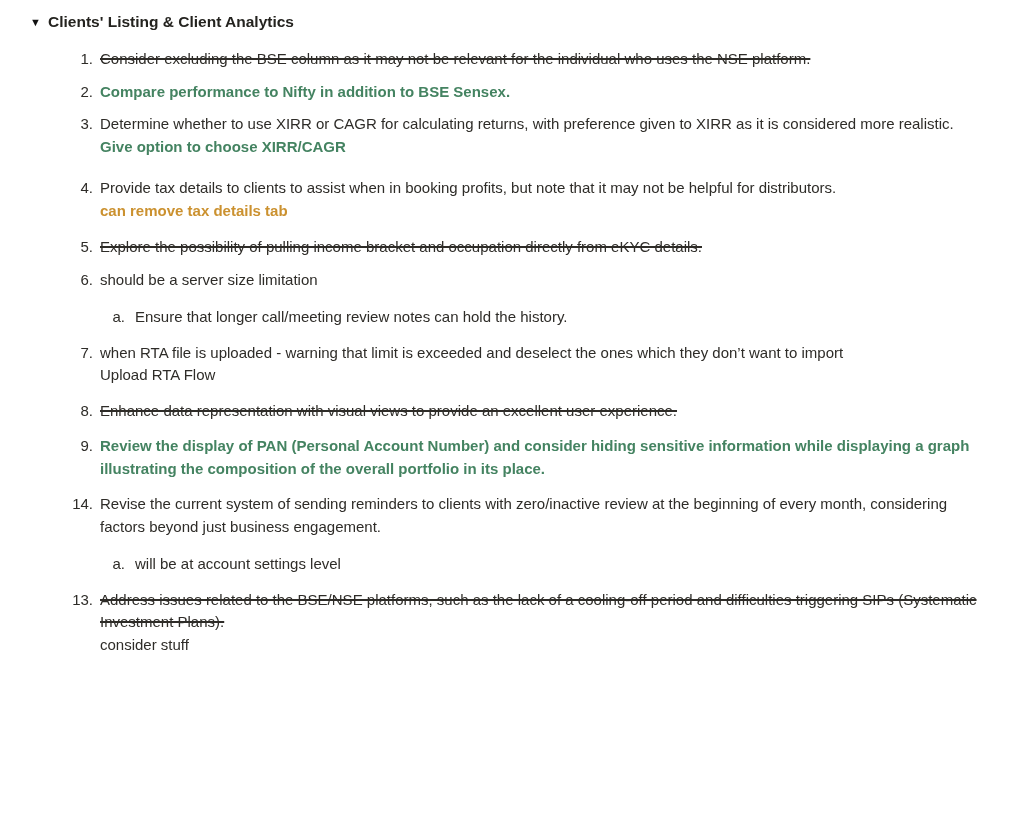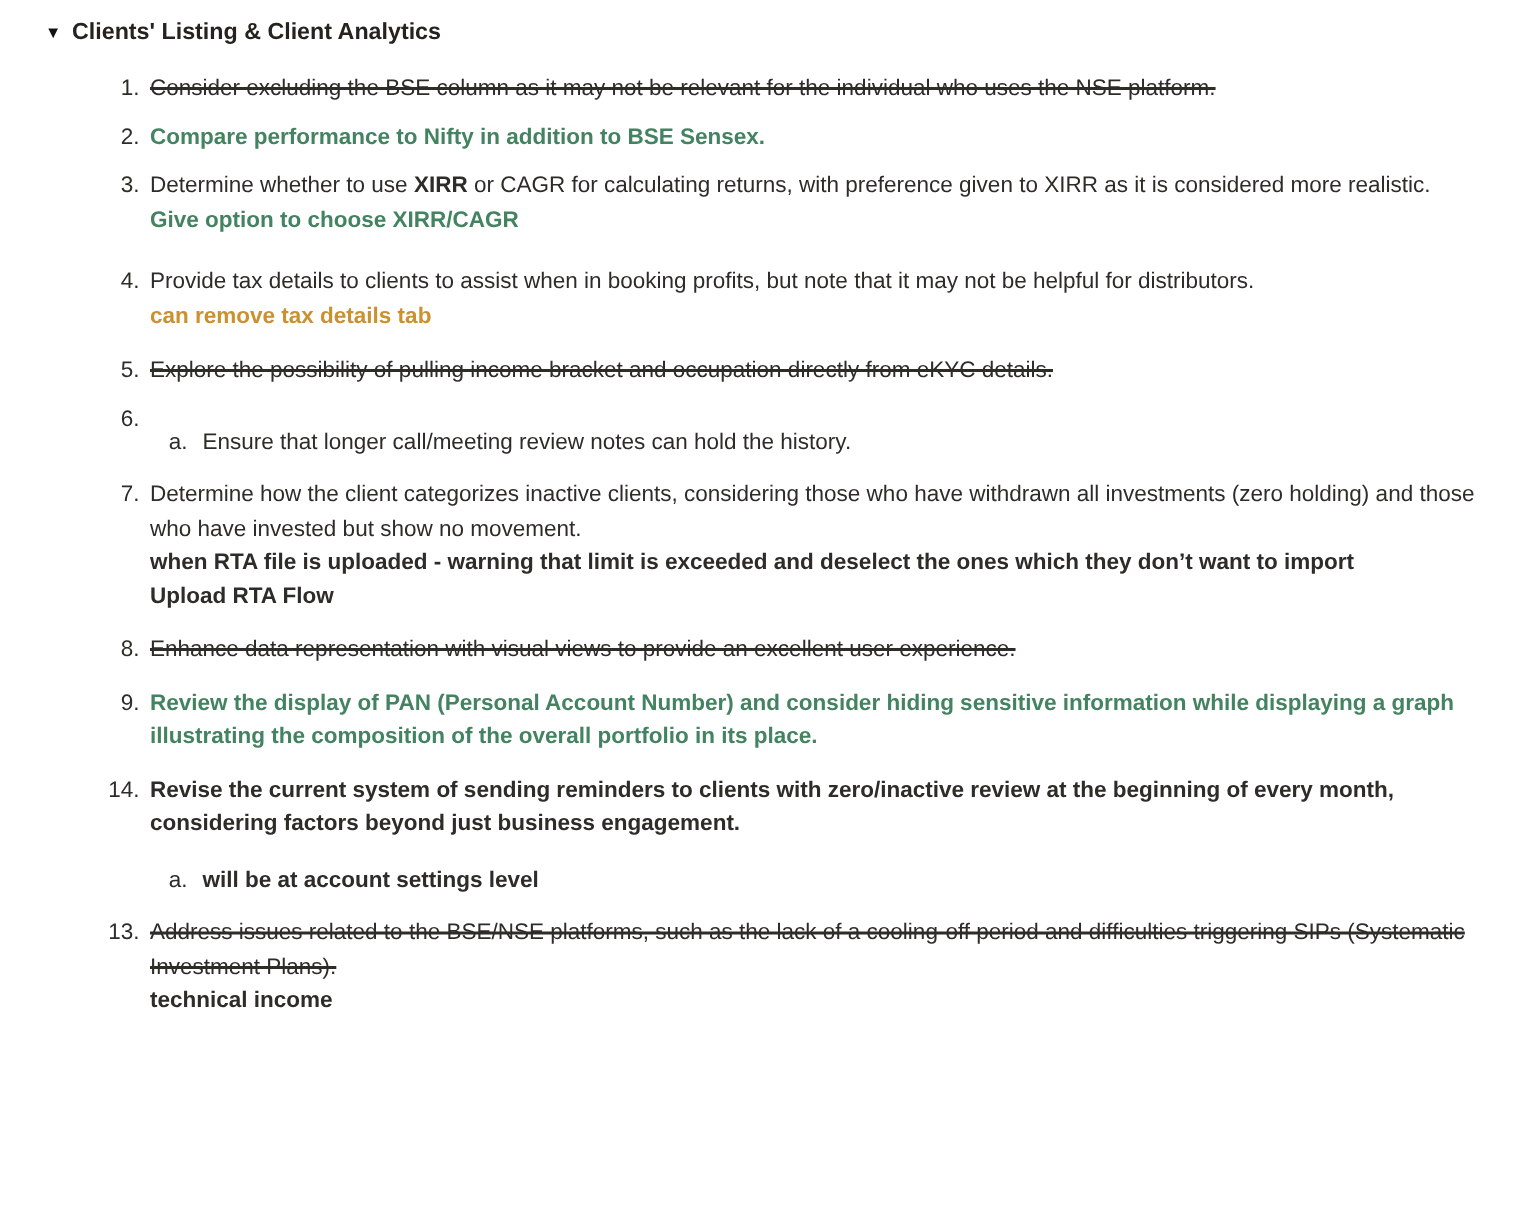--- a/index.html
+++ b/index.html
@@ -75,21 +75,21 @@
     flex: 0 0 25px;
     text-align: right;
     padding-right: 10px;
     white-space: nowrap;
   }
   .sub-content {
     width: 857px;
   }
   
   .t-normal { }
-  .t-bold { font-weight: 700; text-align: right; }
+  .t-bold { font-weight: 400; text-align: right; }
   .t-strike { text-decoration: line-through; text-decoration-thickness: 1.5px; }
   .t-green { font-weight: 700; }
   .t-orange { font-weight: 700; }
 </style>
 <style>.t-green{color:#448361;}.t-orange{color:#cb912f;}</style></head>
 <body style="color: rgb(46, 44, 40); background: rgb(255, 255, 255);">
 
 <div class="doc">
   <div class="toggle-header">
     <span class="toggle-icon">▼</span>
@@ -124,32 +124,32 @@
       </div>
       <div class="item">
         <div class="num">5.</div>
         <div class="content">
           <div class="line"><span class="t-strike">Explore the possibility of pulling income bracket and occupation directly from eKYC details.</span></div>
         </div>
       </div>
       <div class="item">
         <div class="num">6.</div>
         <div class="content">
+          <div class="line"><span class="t-bold">should be a server size limitation</span></div>
           <div class="sub-item">
             <div class="sub-num">a.</div>
             <div class="sub-content">
               <div class="line"><span class="t-normal">Ensure that longer call/meeting review notes can hold the history.</span></div>
             </div>
           </div>
         </div>
       </div>
       <div class="item">
         <div class="num">7.</div>
         <div class="content">
-          <div class="line"><span class="t-normal">Determine how the client categorizes inactive clients, considering those who have withdrawn all investments (zero holding) and those who have invested but show no movement.</span></div>
           <div class="line"><span class="t-bold">when RTA file is uploaded - warning that limit is exceeded and deselect the ones which they don’t want to import</span></div>
           <div class="line"><span class="t-bold">Upload RTA Flow</span></div>
         </div>
       </div>
       <div class="item">
         <div class="num">8.</div>
         <div class="content">
           <div class="line"><span class="t-strike">Enhance data representation with visual views to provide an excellent user experience.</span></div>
         </div>
       </div>
@@ -168,17 +168,17 @@
             <div class="sub-content">
               <div class="line"><span class="t-bold">will be at account settings level</span></div>
             </div>
           </div>
         </div>
       </div>
       <div class="item">
         <div class="num">13.</div>
         <div class="content">
           <div class="line"><span class="t-strike">Address issues related to the BSE/NSE platforms, such as the lack of a cooling-off period and difficulties triggering SIPs (Systematic Investment Plans).</span></div>
-          <div class="line"><span class="t-bold">technical income</span></div>
+          <div class="line"><span class="t-bold">consider stuff</span></div>
         </div>
       </div>
     </div>
 </div>
 
 </body></html>

